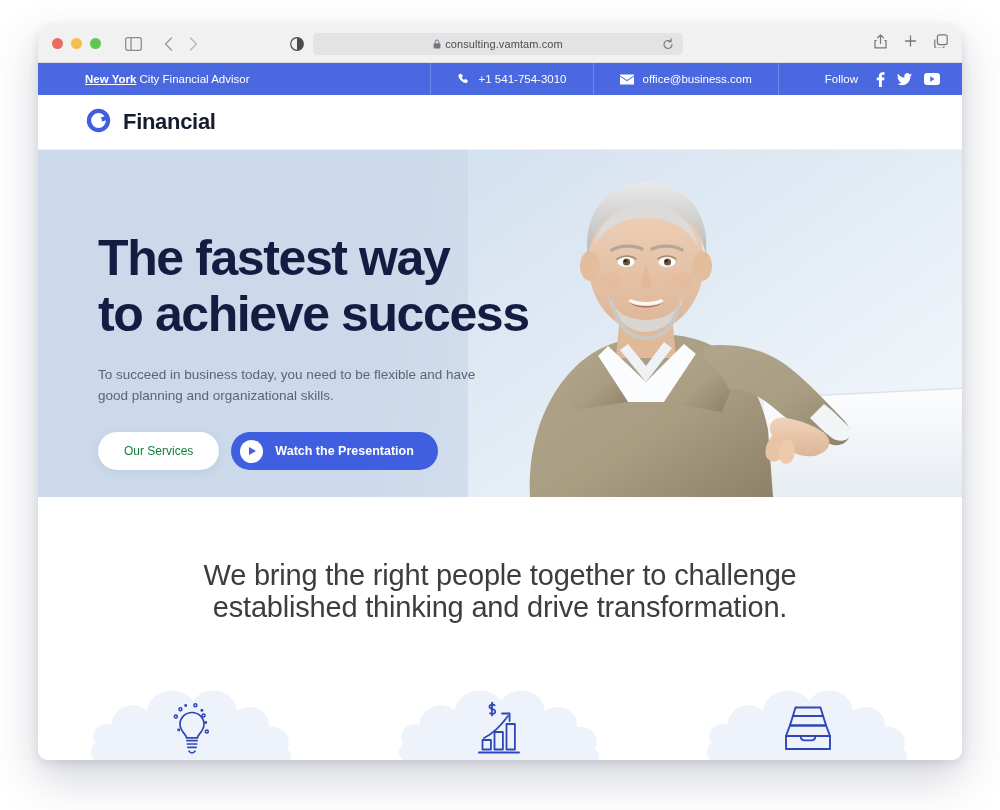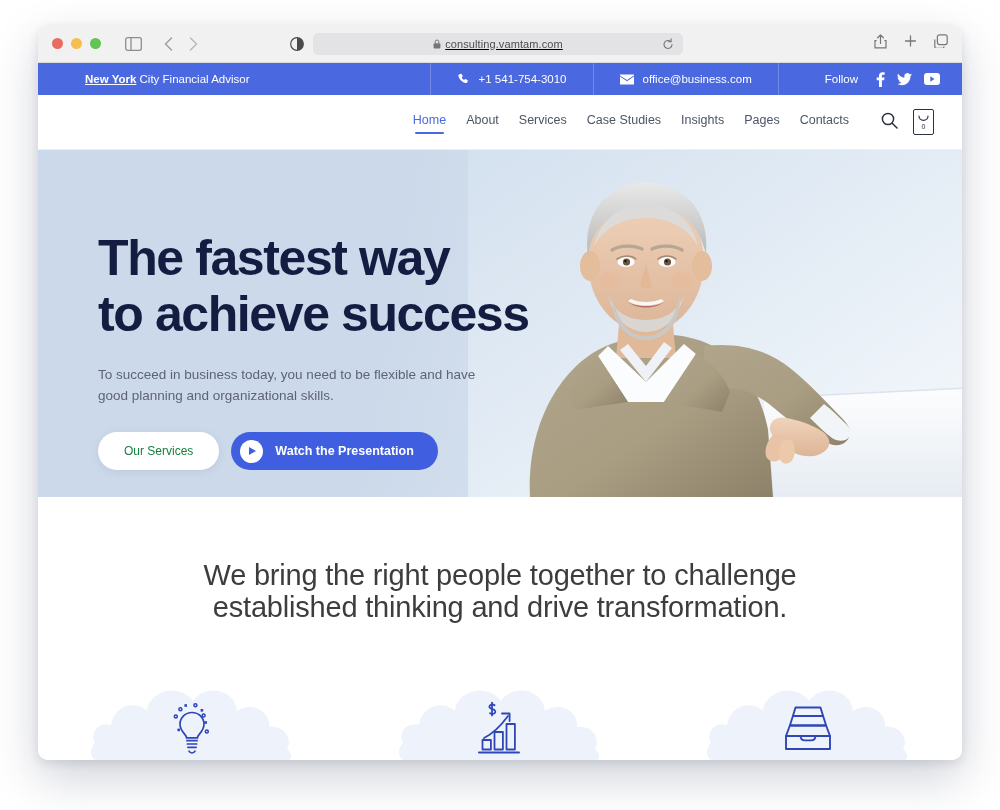--- a/index.html
+++ b/index.html
@@ -53,21 +53,20 @@
   .contrast-icon { position: absolute; left: 252px; top: 12px; }
 
   .urlbar {
     position: absolute;
     left: 275px; top: 8px;
     width: 370px; height: 22px;
     background: #e3e2e4;
     border-radius: 5px;
     display: flex; align-items: center;
     justify-content: center;
-    text-decoration: underline;
   }
   .url-text {
     font-size: 11px; color: #4d4d50;
     letter-spacing: .1px;
   }
   .lock-icon { margin-right: 4px; display: inline-flex; }
   .reload-icon { position: absolute; right: 9px; top: 4px; color: #76767a; }
 
   .chrome-right {
     position: absolute; right: 14px; top: 9px;
@@ -352,45 +351,31 @@
           <svg width="16" height="12" viewBox="0 0 16 12">
             <rect x="0" y="0" width="16" height="12" rx="3" fill="#fff"></rect>
             <path d="M6.3 3.2l4.2 2.8-4.2 2.8V3.2z" fill="#4a68e0"></path>
           </svg>
         </span>
       </div>
     </div>
   </div>
 
   <div class="header">
-
-    <div class="nav">
-      <a class="nav-item active">Home</a>
-      <a class="nav-item">About</a>
-      <a class="nav-item">Services</a>
-      <a class="nav-item">Case Studies</a>
-      <a class="nav-item">Insights</a>
-      <a class="nav-item">Pages</a>
-      <a class="nav-item">Contacts</a>
-
-      <div class="nav-tools">
-        <span>
-          <svg width="17" height="17" viewBox="0 0 17 17">
-            <circle cx="7" cy="7" r="5.6" fill="none" stroke="#2b3245" stroke-width="1.5"></circle>
-            <line x1="11.2" y1="11.2" x2="16" y2="16" stroke="#2b3245" stroke-width="1.5" stroke-linecap="round"></line>
-          </svg>
-        </span>
-        <div class="cart">
-          <svg width="11" height="8" viewBox="0 0 11 8">
-            <path d="M1 1c0 2.4 1.9 4.4 4.5 4.4S10 3.4 10 1" fill="none" stroke="#2b3245" stroke-width="1.2" stroke-linecap="round"></path>
-          </svg>
-          <span class="cart-count">0</span>
-        </div>
-      </div>
-    </div>
+    <div class="brand">
+      <span>
+        <svg width="27" height="27" viewBox="0 0 27 27">
+          <path d="M13.5 1.8a11.7 11.7 0 100 23.4 11.7 11.7 0 000-23.4zm0 4.3a7.4 7.4 0 110 14.8 7.4 7.4 0 010-14.8z" fill="#3f5fe0"></path>
+          <rect x="12.4" y="11.6" width="11.5" height="4.3" rx="2.1" fill="#3f5fe0" transform="rotate(-18 12.4 11.6)"></rect>
+          <circle cx="13.5" cy="13.5" r="3.4" fill="#fff"></circle>
+        </svg>
+      </span>
+      <span class="brand-name">Financial</span>
+    </div>
+
   </div>
 
   <div class="hero">
 
     <svg class="hero-photo" viewBox="0 0 500 347" preserveAspectRatio="xMidYMax meet">
       <defs>
         <linearGradient id="bgG" x1="0" y1="0" x2="1" y2="1">
           <stop offset="0" stop-color="#d4e1ef"></stop>
           <stop offset="55%" stop-color="#e6eef6"></stop>
           <stop offset="100%" stop-color="#f6f9fc"></stop>

